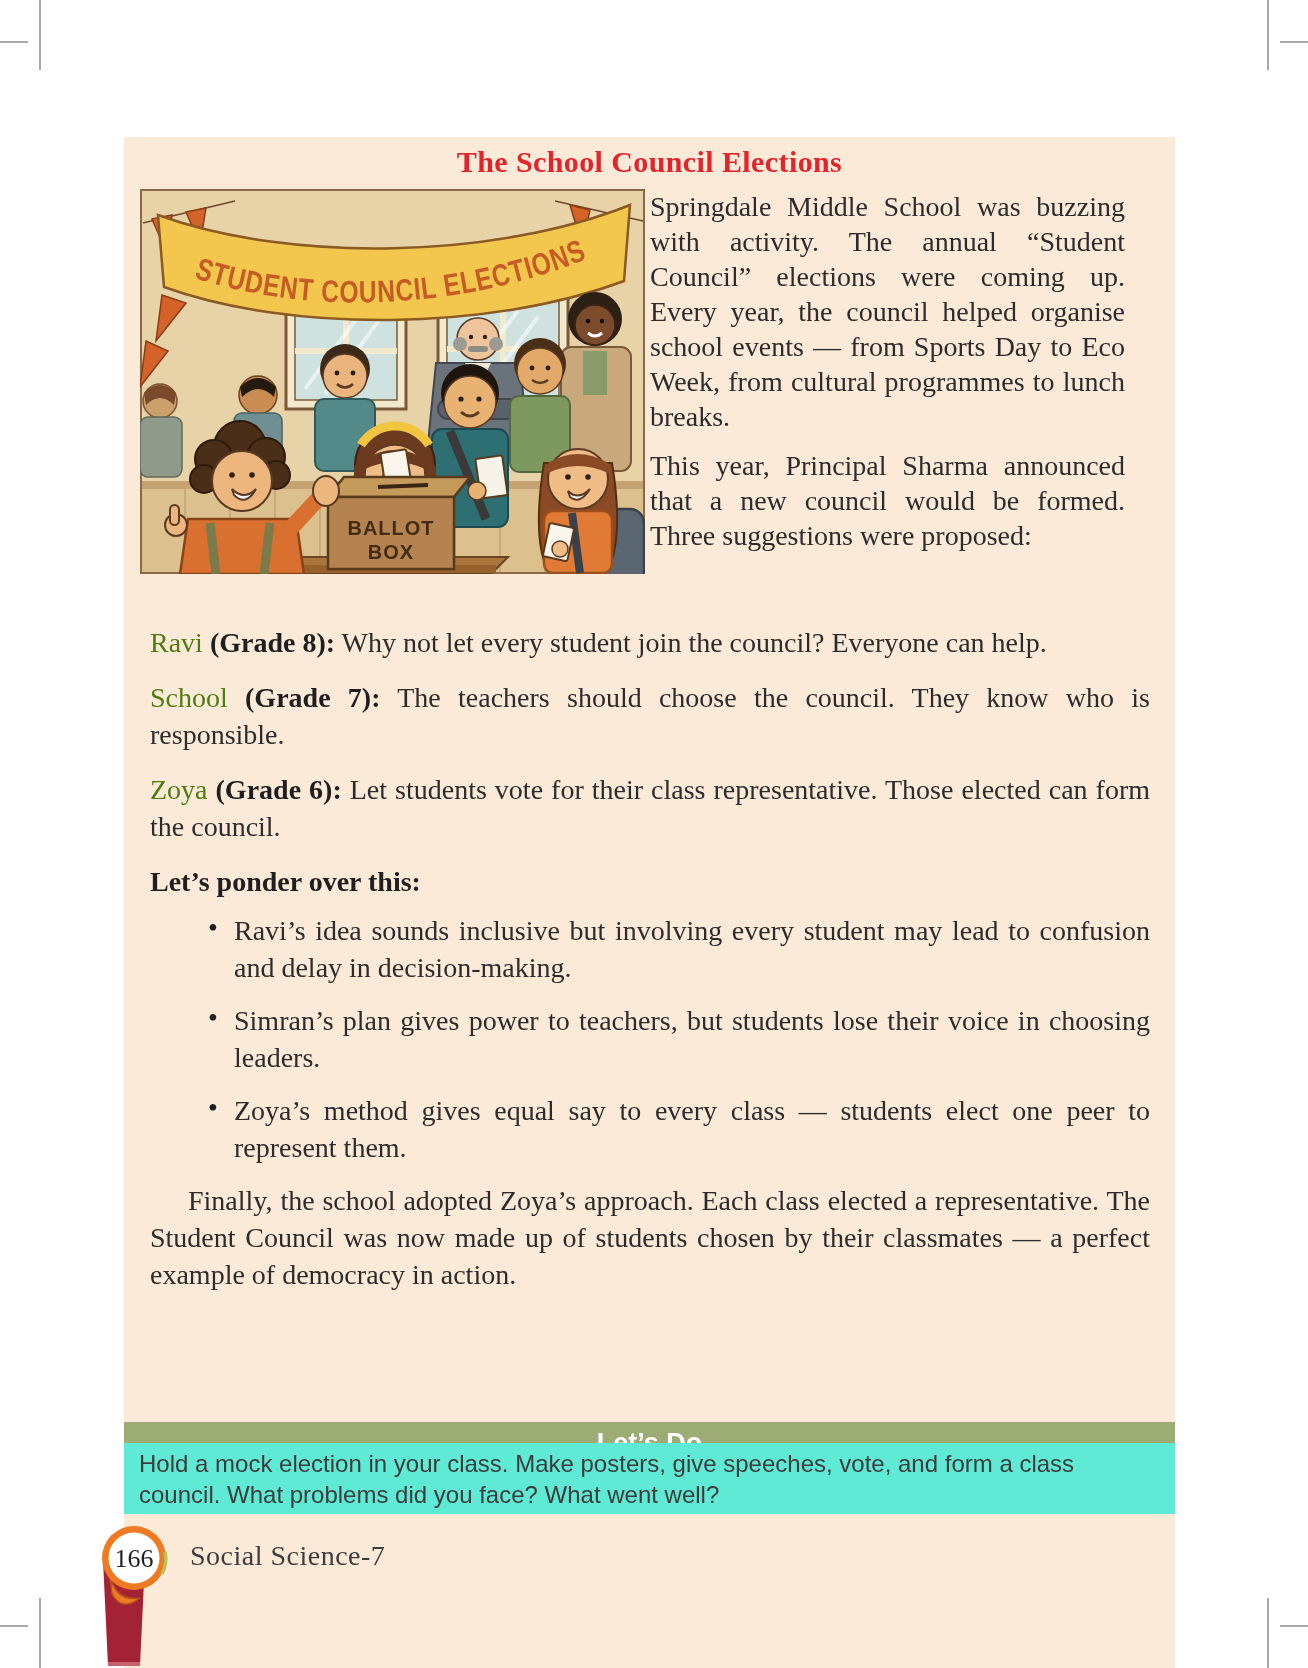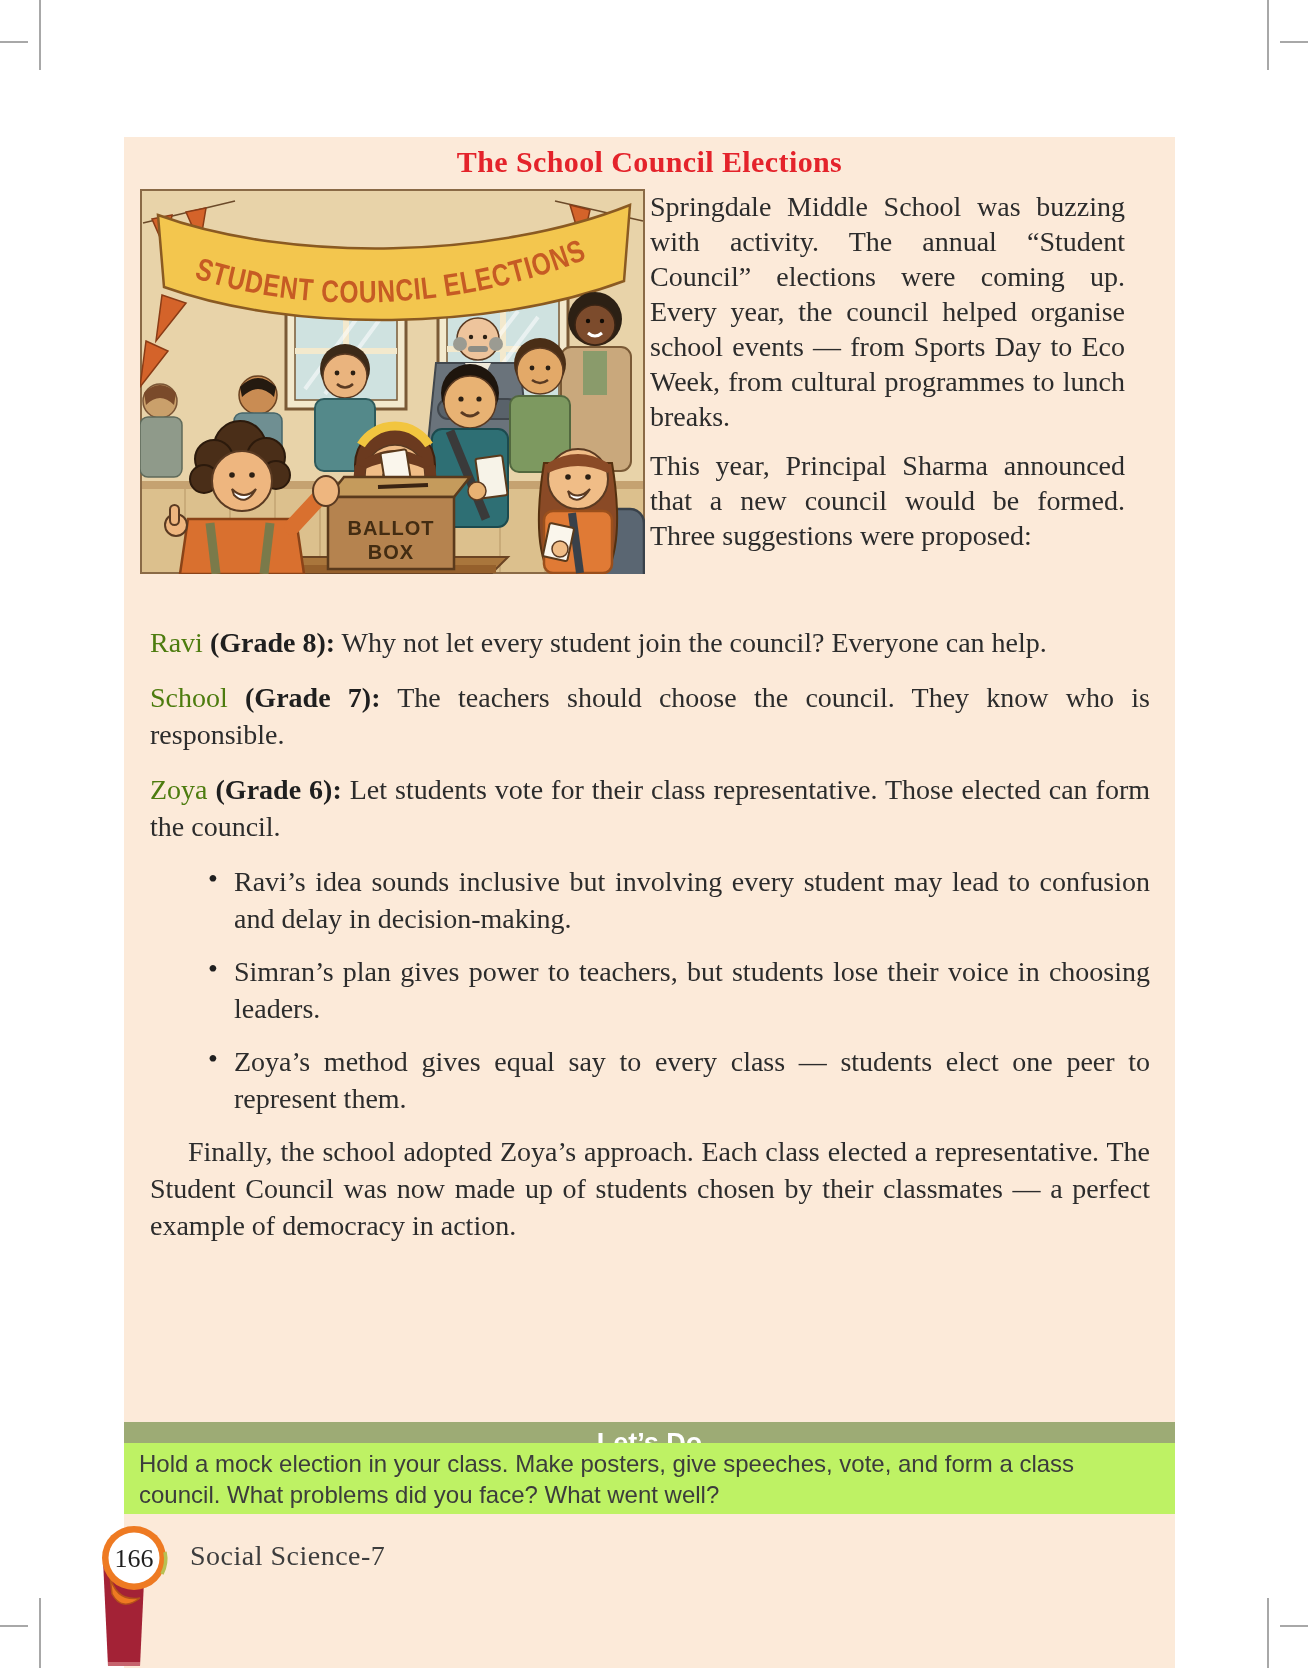--- a/index.html
+++ b/index.html
@@ -68,21 +68,21 @@
     font-weight: bold;
     font-size: 27px;
     text-align: center;
     line-height: 42px;
     margin-top: 21px;
   }
   .letsdo-body {
     position: absolute;
     left: 124px; top: 1443px;
     width: 1051px; height: 71px;
-    background: #bef264;
+    background: #5eead4;
     font-family: "Liberation Sans", sans-serif;
     font-size: 24px;
     line-height: 31px;
     color: #3c3c3c;
     padding: 5px 15px;
   }
 
   
   .badge-wrap { position: absolute; left: 92px; top: 1518px; width: 90px; height: 150px; }
   .book-title {
@@ -282,20 +282,21 @@
       <p>Springdale Middle School was buzzing with activity. The annual “Student Council” elections were coming up. Every year, the council helped organise school events — from Sports Day to Eco Week, from cultural programmes to lunch breaks.</p>
       <p>This year, Principal Sharma announced that a new council would be formed. Three suggestions were proposed:</p>
     </div>
   </div>
 
   <div class="body-flow">
     <p class="speaker"><span class="sp-name">Ravi</span> <b>(Grade 8):</b> <span>Why not let every student join the council? Everyone can help.</span></p>
     <p class="speaker"><span class="sp-name">School</span> <b>(Grade 7):</b> <span>The teachers should choose the council. They know who is responsible.</span></p>
     <p class="speaker"><span class="sp-name">Zoya</span> <b>(Grade 6):</b> <span>Let students vote for their class representative. Those elected can form the council.</span></p>
 
+    <p class="ponder">Let’s ponder over this:</p>
 
     <ul class="bullets">
       <li><span>Ravi’s idea sounds inclusive but involving every student may lead to confusion and delay in decision-making.</span></li>
       <li><span>Simran’s plan gives power to teachers, but students lose their voice in choosing leaders.</span></li>
       <li><span>Zoya’s method gives equal say to every class — students elect one peer to represent them.</span></li>
     </ul>
 
     <p class="finale">Finally, the school adopted Zoya’s approach. Each class elected a representative. The Student Council was now made up of students chosen by their classmates — a perfect example of democracy in action.</p>
   </div>
 </div>

